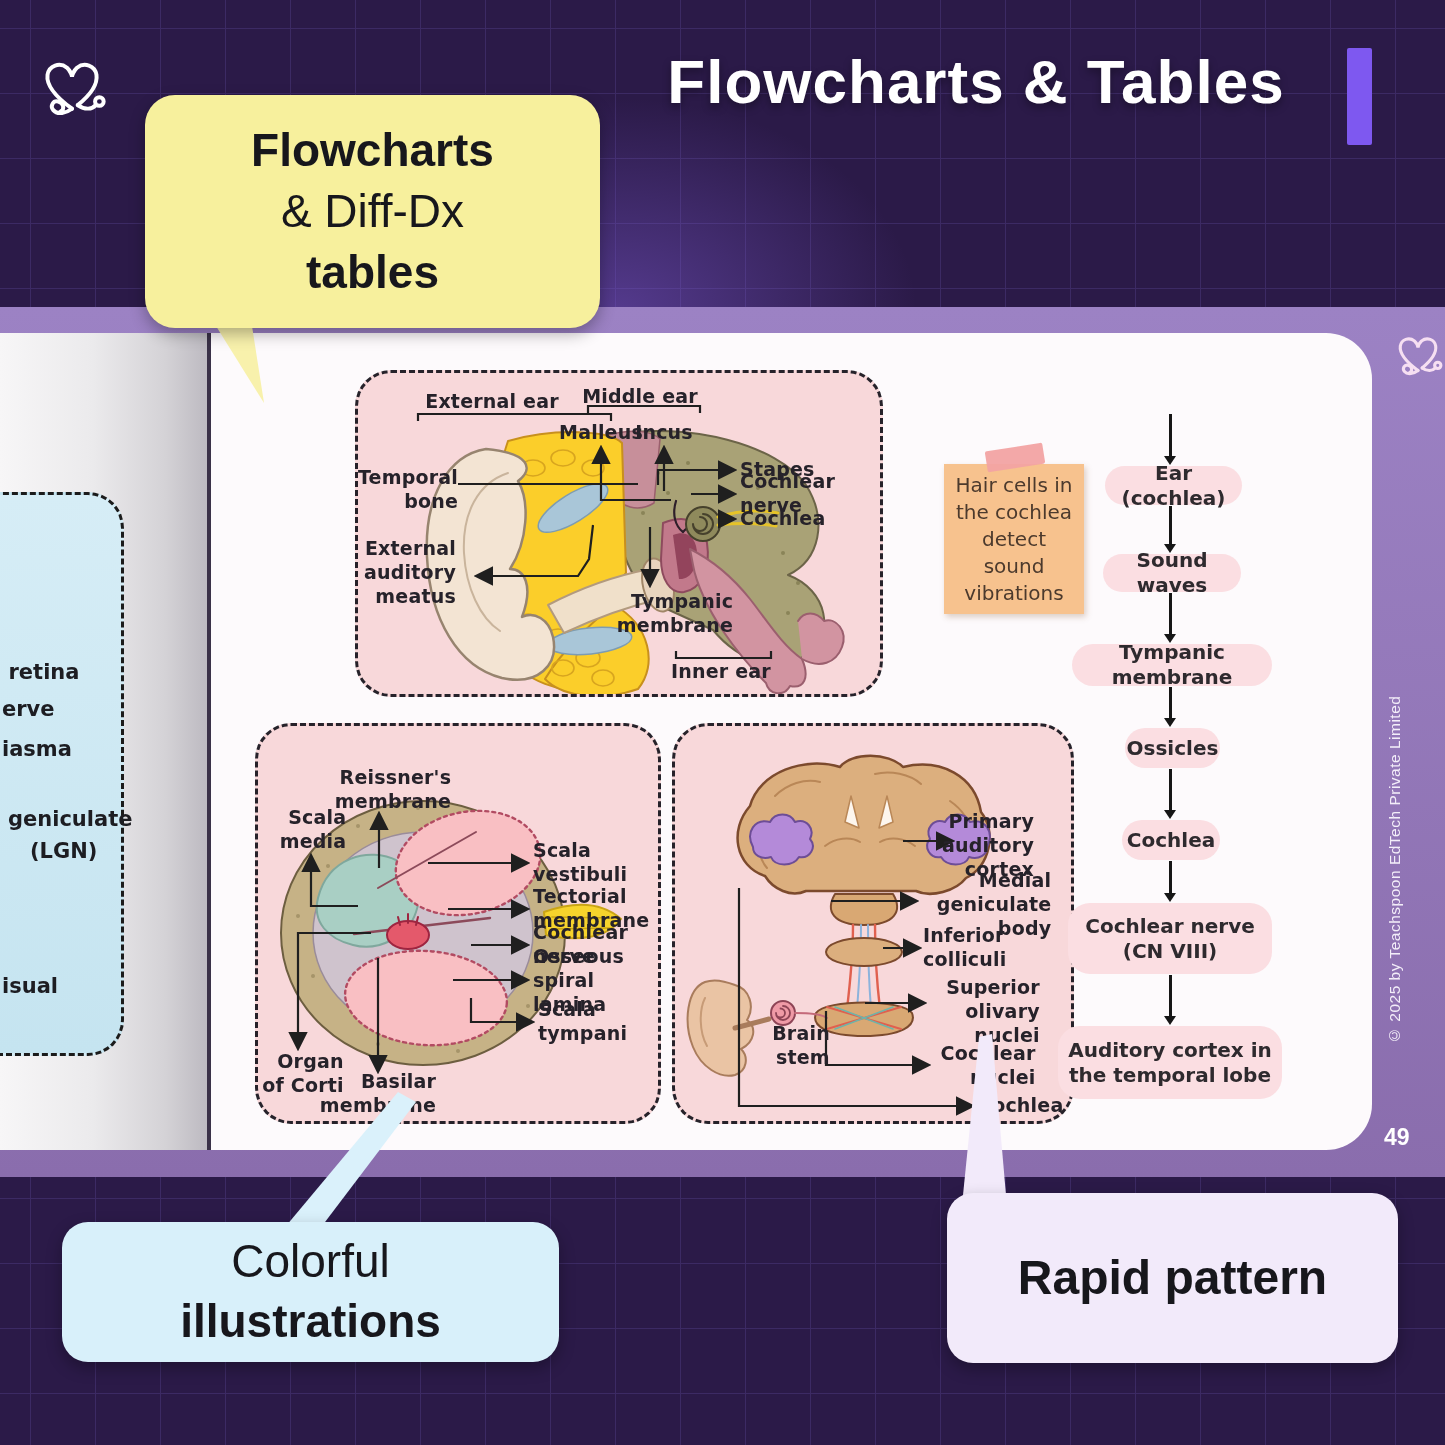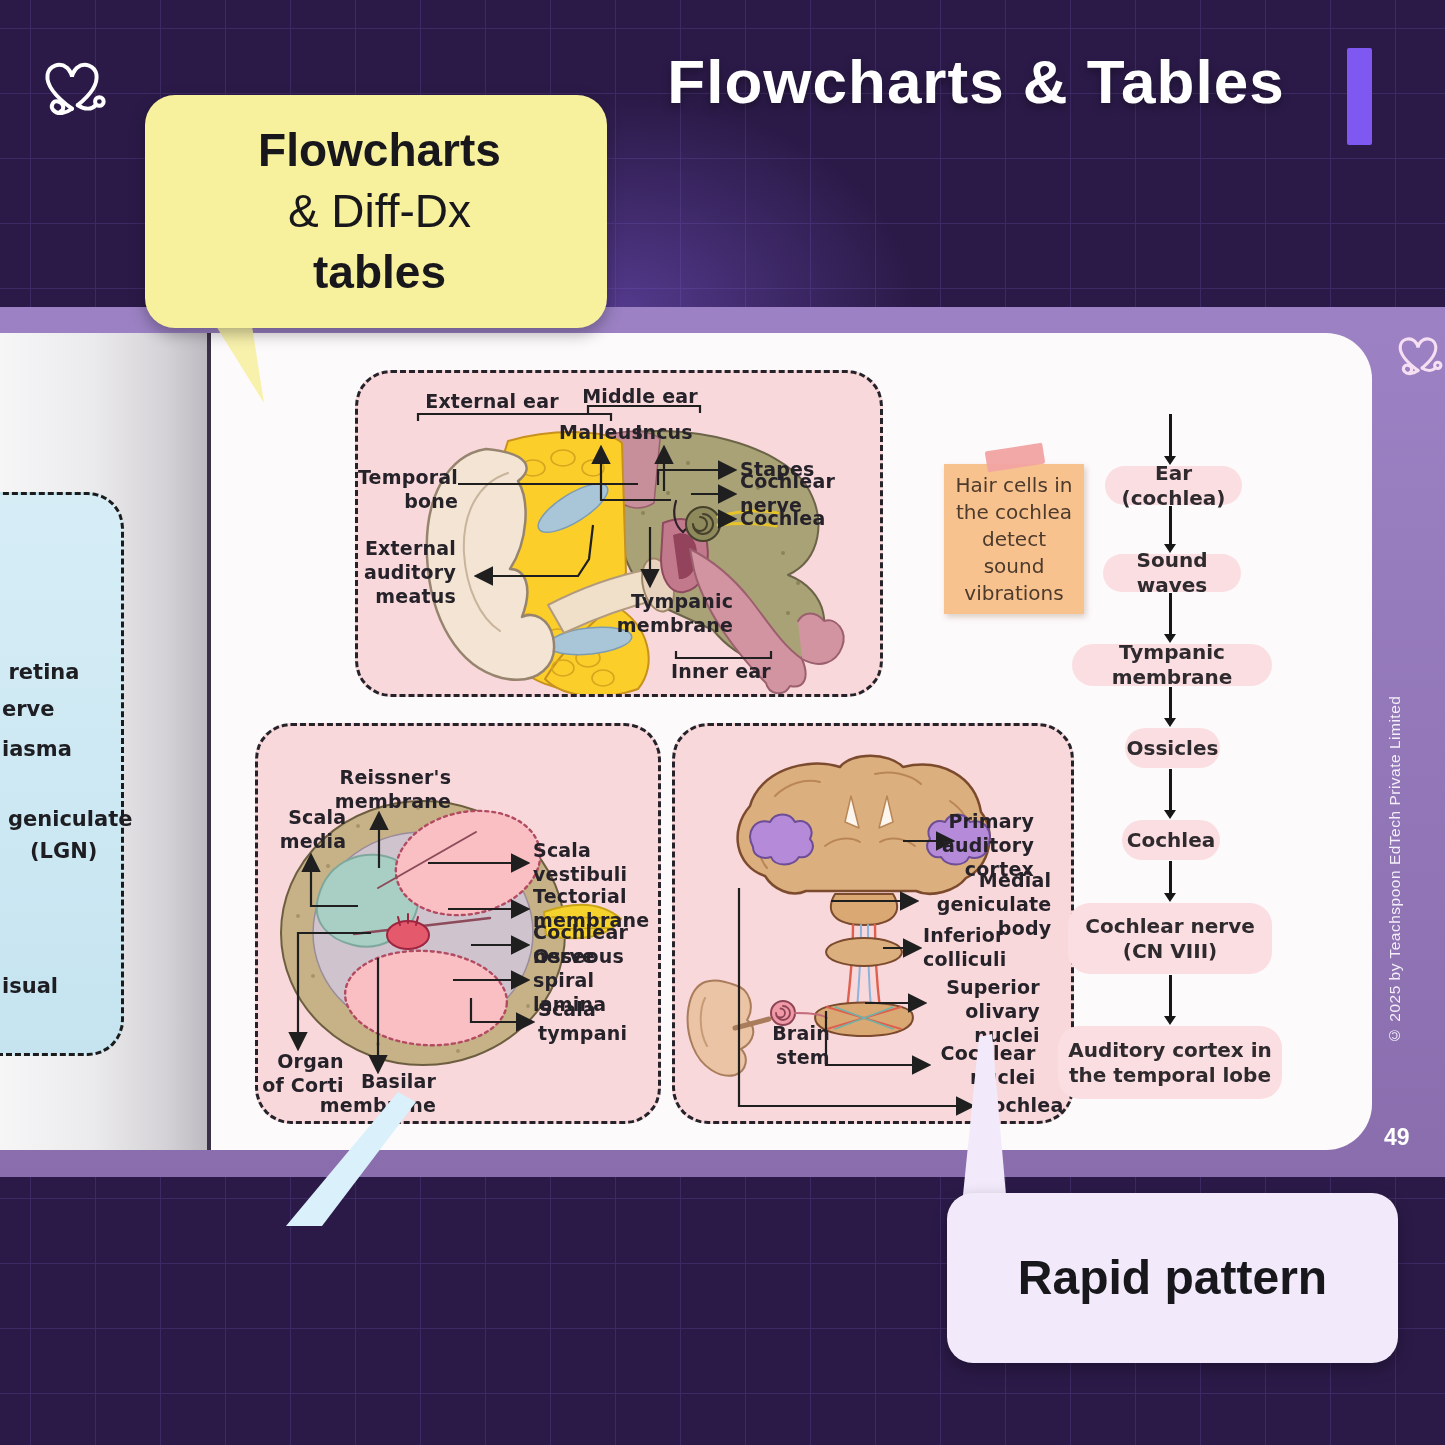--- a/index.html
+++ b/index.html
@@ -43,21 +43,21 @@
     writing-mode:vertical-rl;transform:rotate(180deg);text-align:center;
     font:15.5px "Liberation Sans",sans-serif;color:#f3eef9;letter-spacing:.5px;}
   .pagenum{position:absolute;left:1384px;top:1124px;font:800 23px "Liberation Sans",sans-serif;color:#ffffff;}
   .title{position:absolute;left:615px;top:48px;width:722px;text-align:center;
     font:800 62px/1.1 "Liberation Sans",sans-serif;color:#ffffff;letter-spacing:1px;
     text-shadow:0 4px 8px rgba(0,0,0,.35);}
   .accentbar{position:absolute;left:1347px;top:48px;width:25px;height:97px;background:#7e58f0;border-radius:2px;}
   .callout{position:absolute;display:flex;flex-direction:column;align-items:center;justify-content:center;
     text-align:center;color:#17171c;box-shadow:0 6px 16px rgba(0,0,0,.30);}
   .co-yellow{left:145px;top:95px;width:455px;height:233px;background:#f7f09d;border-radius:30px;
-    font:400 46px/1.32 "Liberation Sans",sans-serif;padding-left:7px;}
+    font:400 46px/1.32 "Liberation Sans",sans-serif;}
   .co-cyan{left:62px;top:1222px;width:497px;height:140px;background:#d8f0fa;border-radius:26px;
     font:400 46px/1.3 "Liberation Sans",sans-serif;}
   .co-lav{left:947px;top:1193px;width:451px;height:170px;background:#f2eafa;border-radius:26px;
     font:400 48px/1.3 "Liberation Sans",sans-serif;gap:38px;}
   .bold{font-weight:700;}
   .tailsvg{position:absolute;left:0;top:0;width:1445px;height:1445px;pointer-events:none;}
 </style>
 </head>
 <body>
 
@@ -329,16 +329,20 @@
     </g>
   </svg>
   <div class="title">Flowcharts &amp; Tables</div>
   <div class="accentbar"></div>
 
   <div class="callout co-yellow">
     <span class="bold">Flowcharts</span>
     <span>&amp; Diff-Dx</span>
     <span class="bold">tables</span>
   </div>
+  <div class="callout co-cyan">
+    <span>Colorful</span>
+    <span class="bold">illustrations</span>
+  </div>
   <div class="callout co-lav">
     <span class="bold">Rapid pattern</span>
   </div>
 </div>
 
 </body></html>

